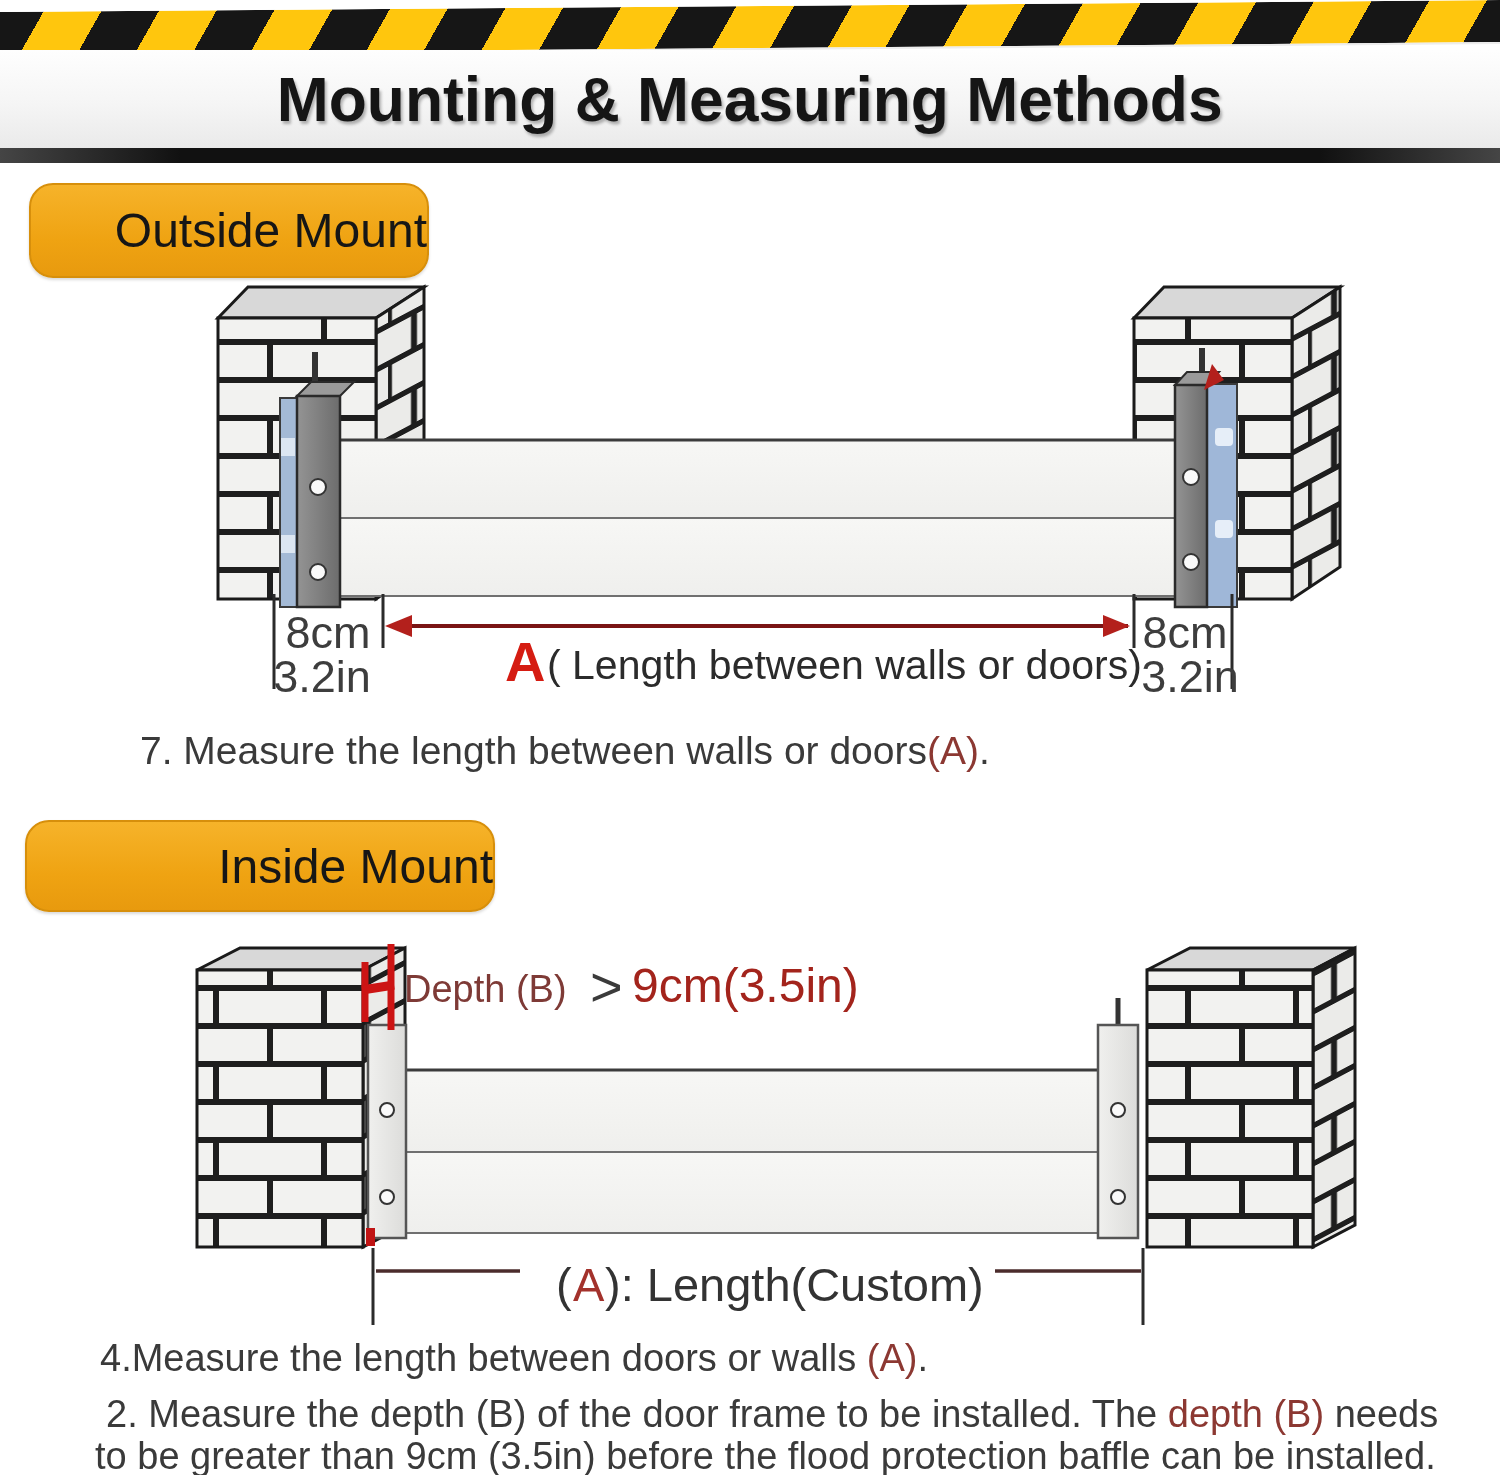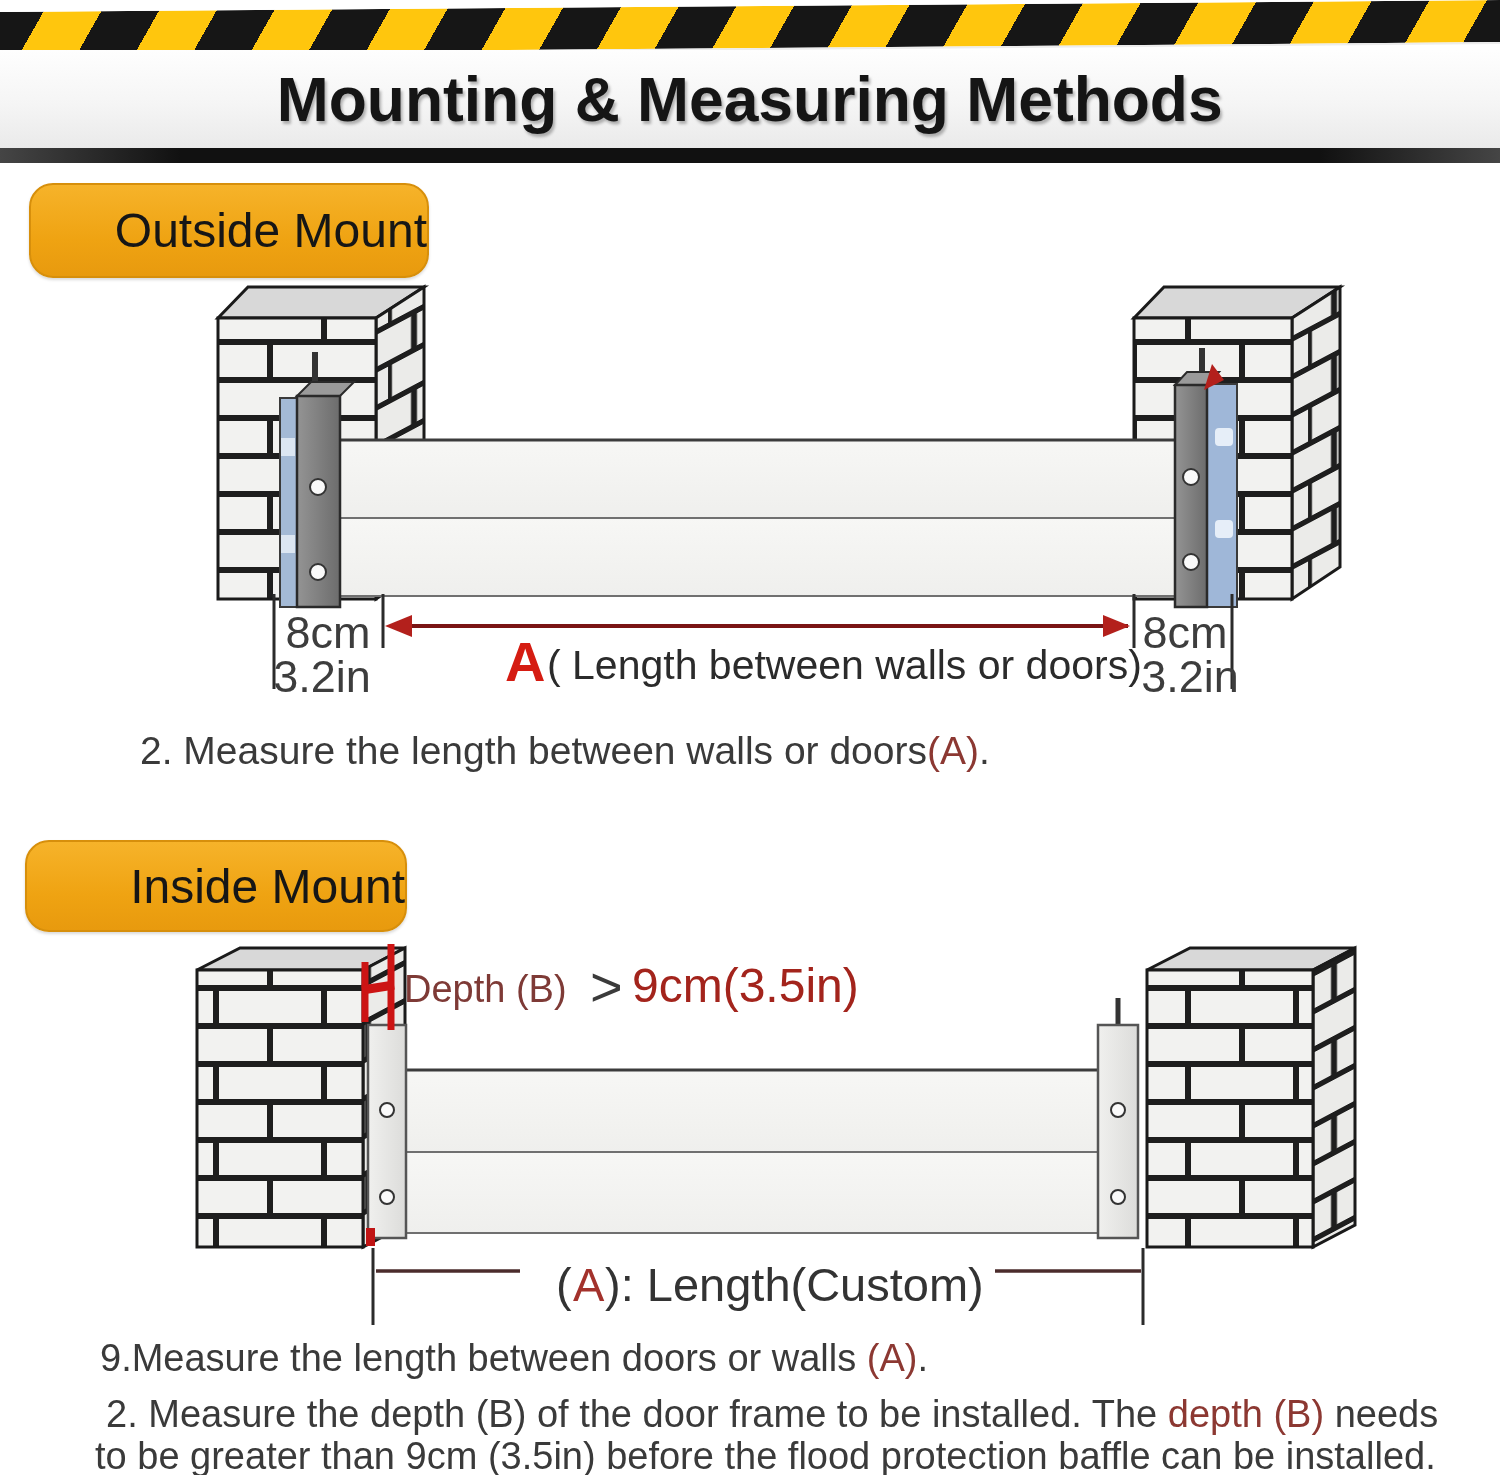--- a/index.html
+++ b/index.html
@@ -13,21 +13,21 @@
     background:linear-gradient(180deg,#fefefe 0%,#f5f5f5 55%,#eaeaea 100%);
     display:flex;align-items:center;justify-content:center}
   .title{font-size:63px;font-weight:bold;color:#151515;transform:scaleX(.99);
     text-shadow:2px 3px 3px rgba(0,0,0,.28);white-space:nowrap}
   .darkbar{position:absolute;top:148px;left:0;width:1500px;height:15px;
     background:linear-gradient(90deg,#454545,#111 12%,#111 88%,#454545)}
   .pill{position:absolute;background:linear-gradient(180deg,#f6b32a 0%,#efa312 60%,#e89a0e 100%);
     border:2px solid #d78f0b;border-radius:24px;color:#161616;display:flex;align-items:center;
     justify-content:flex-end;font-size:48px;box-shadow:0 2px 3px rgba(0,0,0,.15)}
   .pill-outside{left:29px;top:183px;width:400px;height:95px}
-  .pill-inside{left:25px;top:840px;width:382px;height:92px}
+  .pill-inside{left:25px;top:820px;width:470px;height:92px}
   svg.diag{position:absolute;left:0}
   .diag-outside{top:260px}
   .diag-inside{top:935px}
   .instr{position:absolute;font-size:39px;color:#3a3a3a;white-space:nowrap;line-height:1.1}
   .instr-small{font-size:38px}
   .accent1{color:#8c3832}
   .accent2{color:#a3241c}
   svg text{font-family:"Liberation Sans",sans-serif}
 </style>
 </head>
@@ -121,21 +121,21 @@
       <text x="328" y="648" font-size="45" fill="#3d3d3d" text-anchor="middle">8cm</text>
       <text x="322" y="692" font-size="45" fill="#3d3d3d" text-anchor="middle">3.2in</text>
       <text x="1185" y="648" font-size="45" fill="#3d3d3d" text-anchor="middle">8cm</text>
       <text x="1190" y="692" font-size="45" fill="#3d3d3d" text-anchor="middle">3.2in</text>
       <text x="505" y="681" font-size="56" font-weight="bold" fill="#d51c12">A</text>
       <text x="547" y="679" font-size="41" fill="#2b2b2b">( Length between walls or doors)</text>
     </g>
   </svg>
 
   <div class="instr" style="left:140px;top:730px">
-    <span>2. Measure the length between walls or doors</span><span class="accent1">(A)</span><span>.</span>
+    <span>7. Measure the length between walls or doors</span><span class="accent1">(A)</span><span>.</span>
   </div>
 
   <div class="pill pill-inside">
     <span>Inside Mount</span>
   </div>
 
   <svg class="diag diag-inside" width="1500" height="400" viewBox="0 935 1500 400">
     <defs>
       <pattern id="brickB" width="108" height="76" patternUnits="userSpaceOnUse">
         <rect width="108" height="76" fill="#1e1e1e"></rect>
@@ -206,21 +206,21 @@
       <line x1="1143" y1="1248" x2="1143" y2="1325" stroke="#2b2b2b" stroke-width="3"></line>
       <line x1="376" y1="1271" x2="520" y2="1271" stroke="#4b2c2c" stroke-width="3.5"></line>
       <line x1="995" y1="1271" x2="1141" y2="1271" stroke="#4b2c2c" stroke-width="3.5"></line>
       <text x="556" y="1301" font-size="47" fill="#333">(</text>
       <text x="573" y="1301" font-size="47" fill="#a3322c">A</text>
       <text x="605" y="1301" font-size="47" fill="#333">): Length(Custom)</text>
     </g>
   </svg>
 
   <div class="instr instr-small" style="left:100px;top:1338px">
-    <span>9.Measure the length between doors or walls </span><span class="accent1">(A)</span><span>.</span>
+    <span>4.Measure the length between doors or walls </span><span class="accent1">(A)</span><span>.</span>
   </div>
   <div class="instr instr-small" style="left:106px;top:1394px">
     <span>2. Measure the depth (B) of the door frame to be installed. The </span><span class="accent1">depth (B)</span><span> needs</span>
   </div>
   <div class="instr instr-small" style="left:95px;top:1436px">
     <span>to be greater than 9cm (3.5in) before the flood protection baffle can be installed.</span>
   </div>
 
 </div>
 

